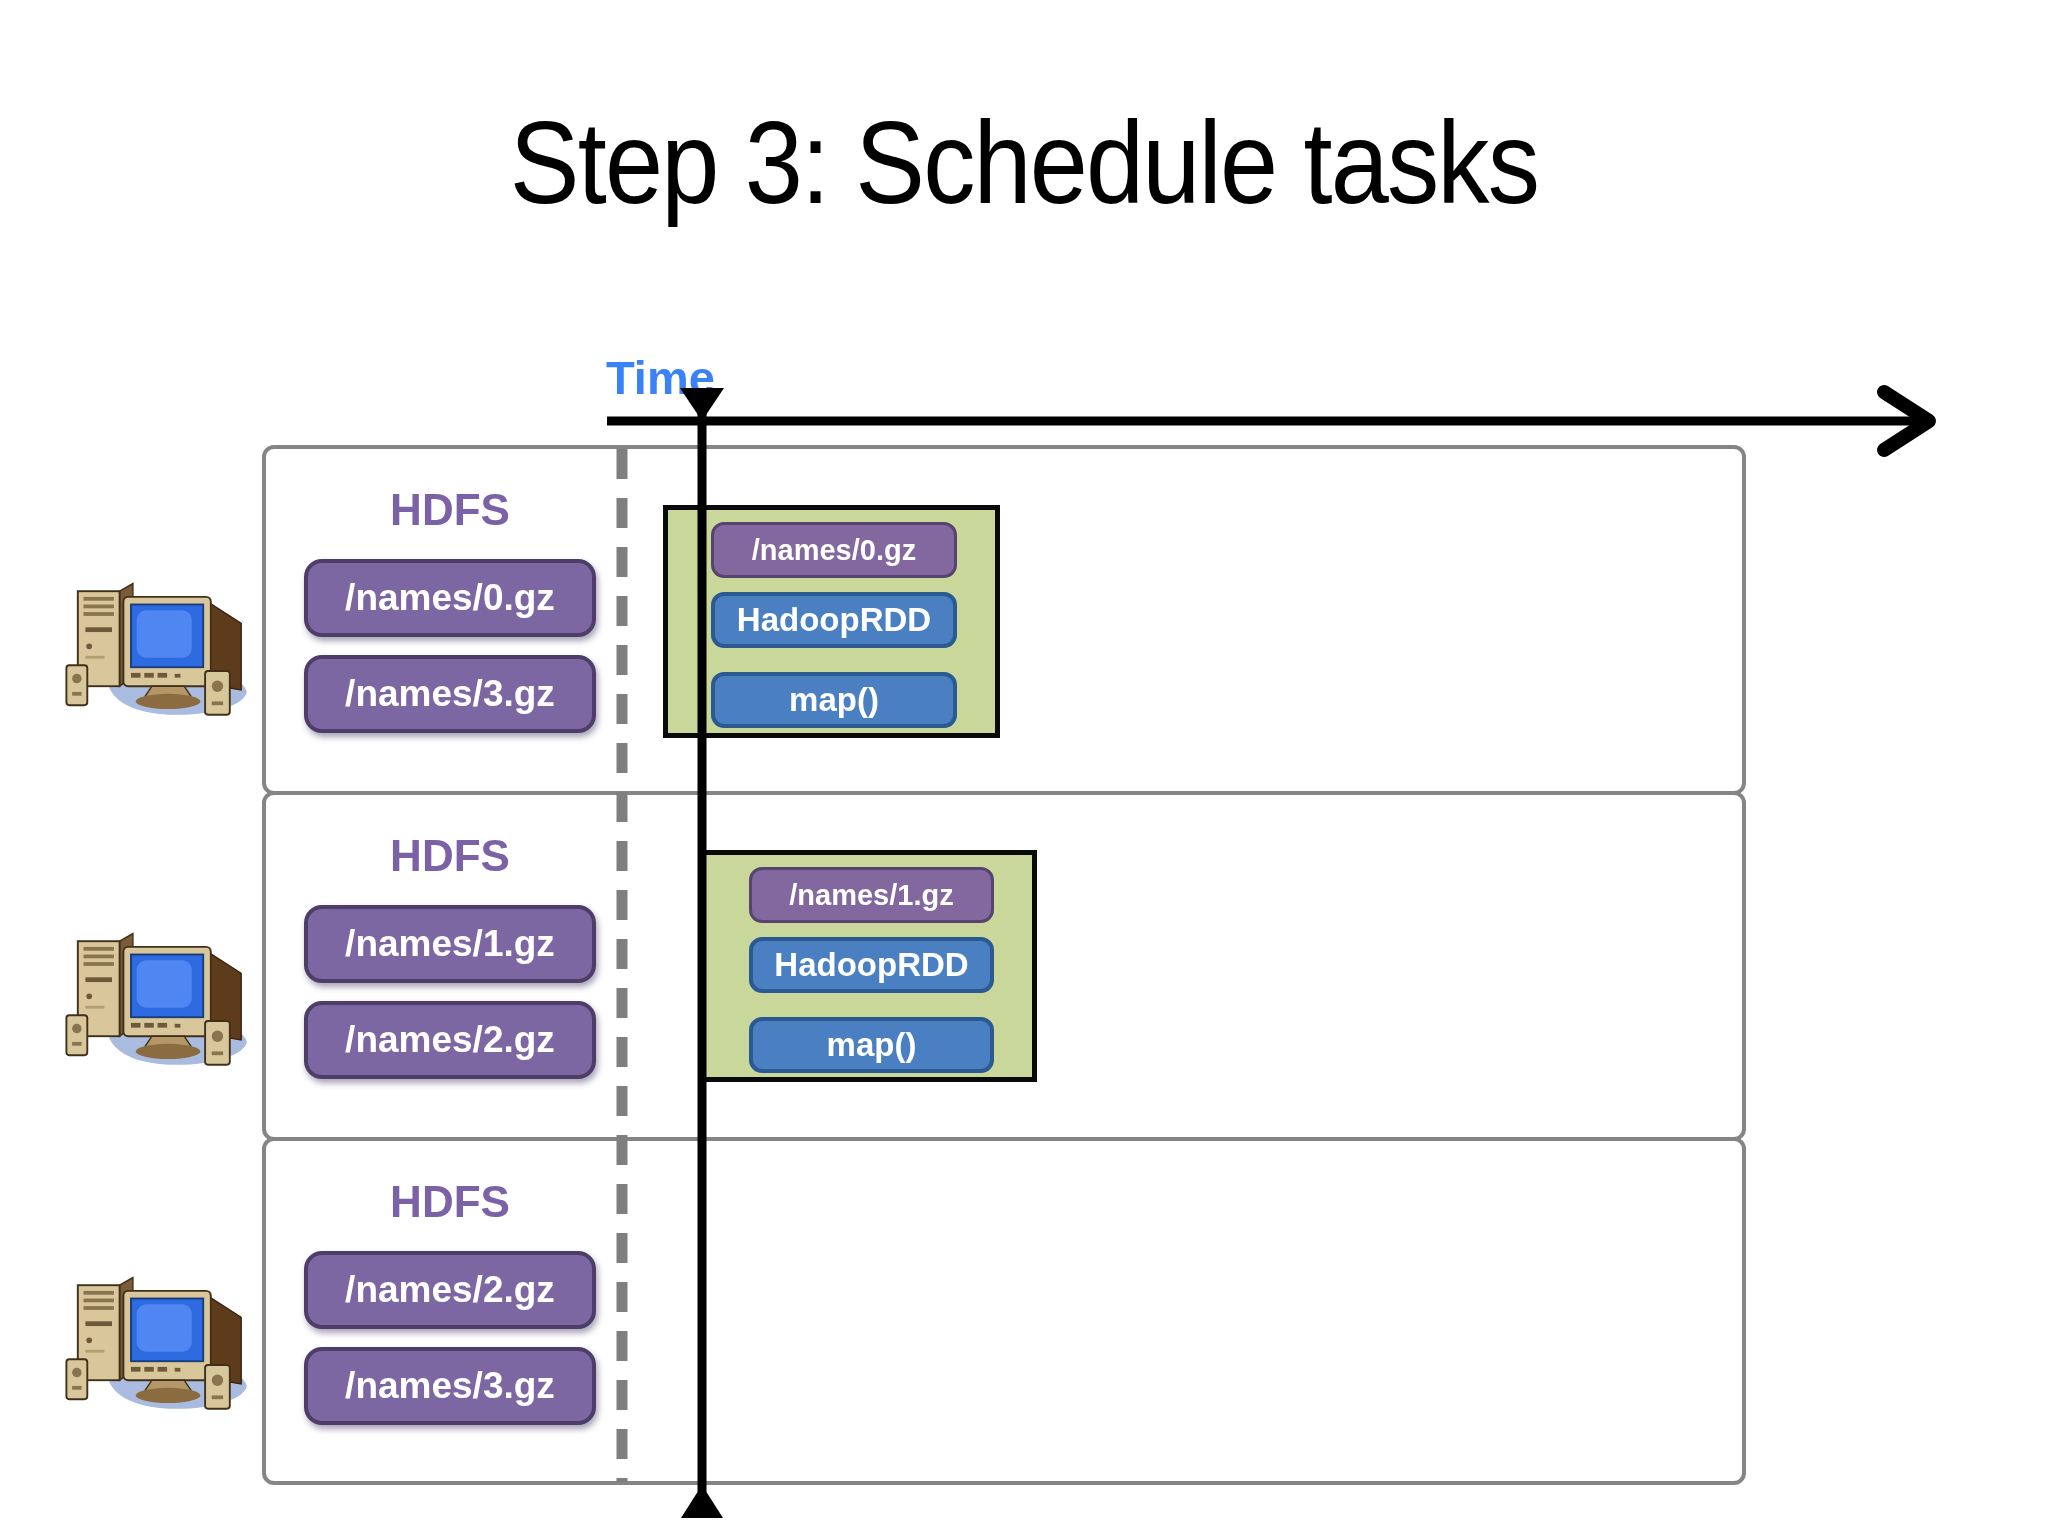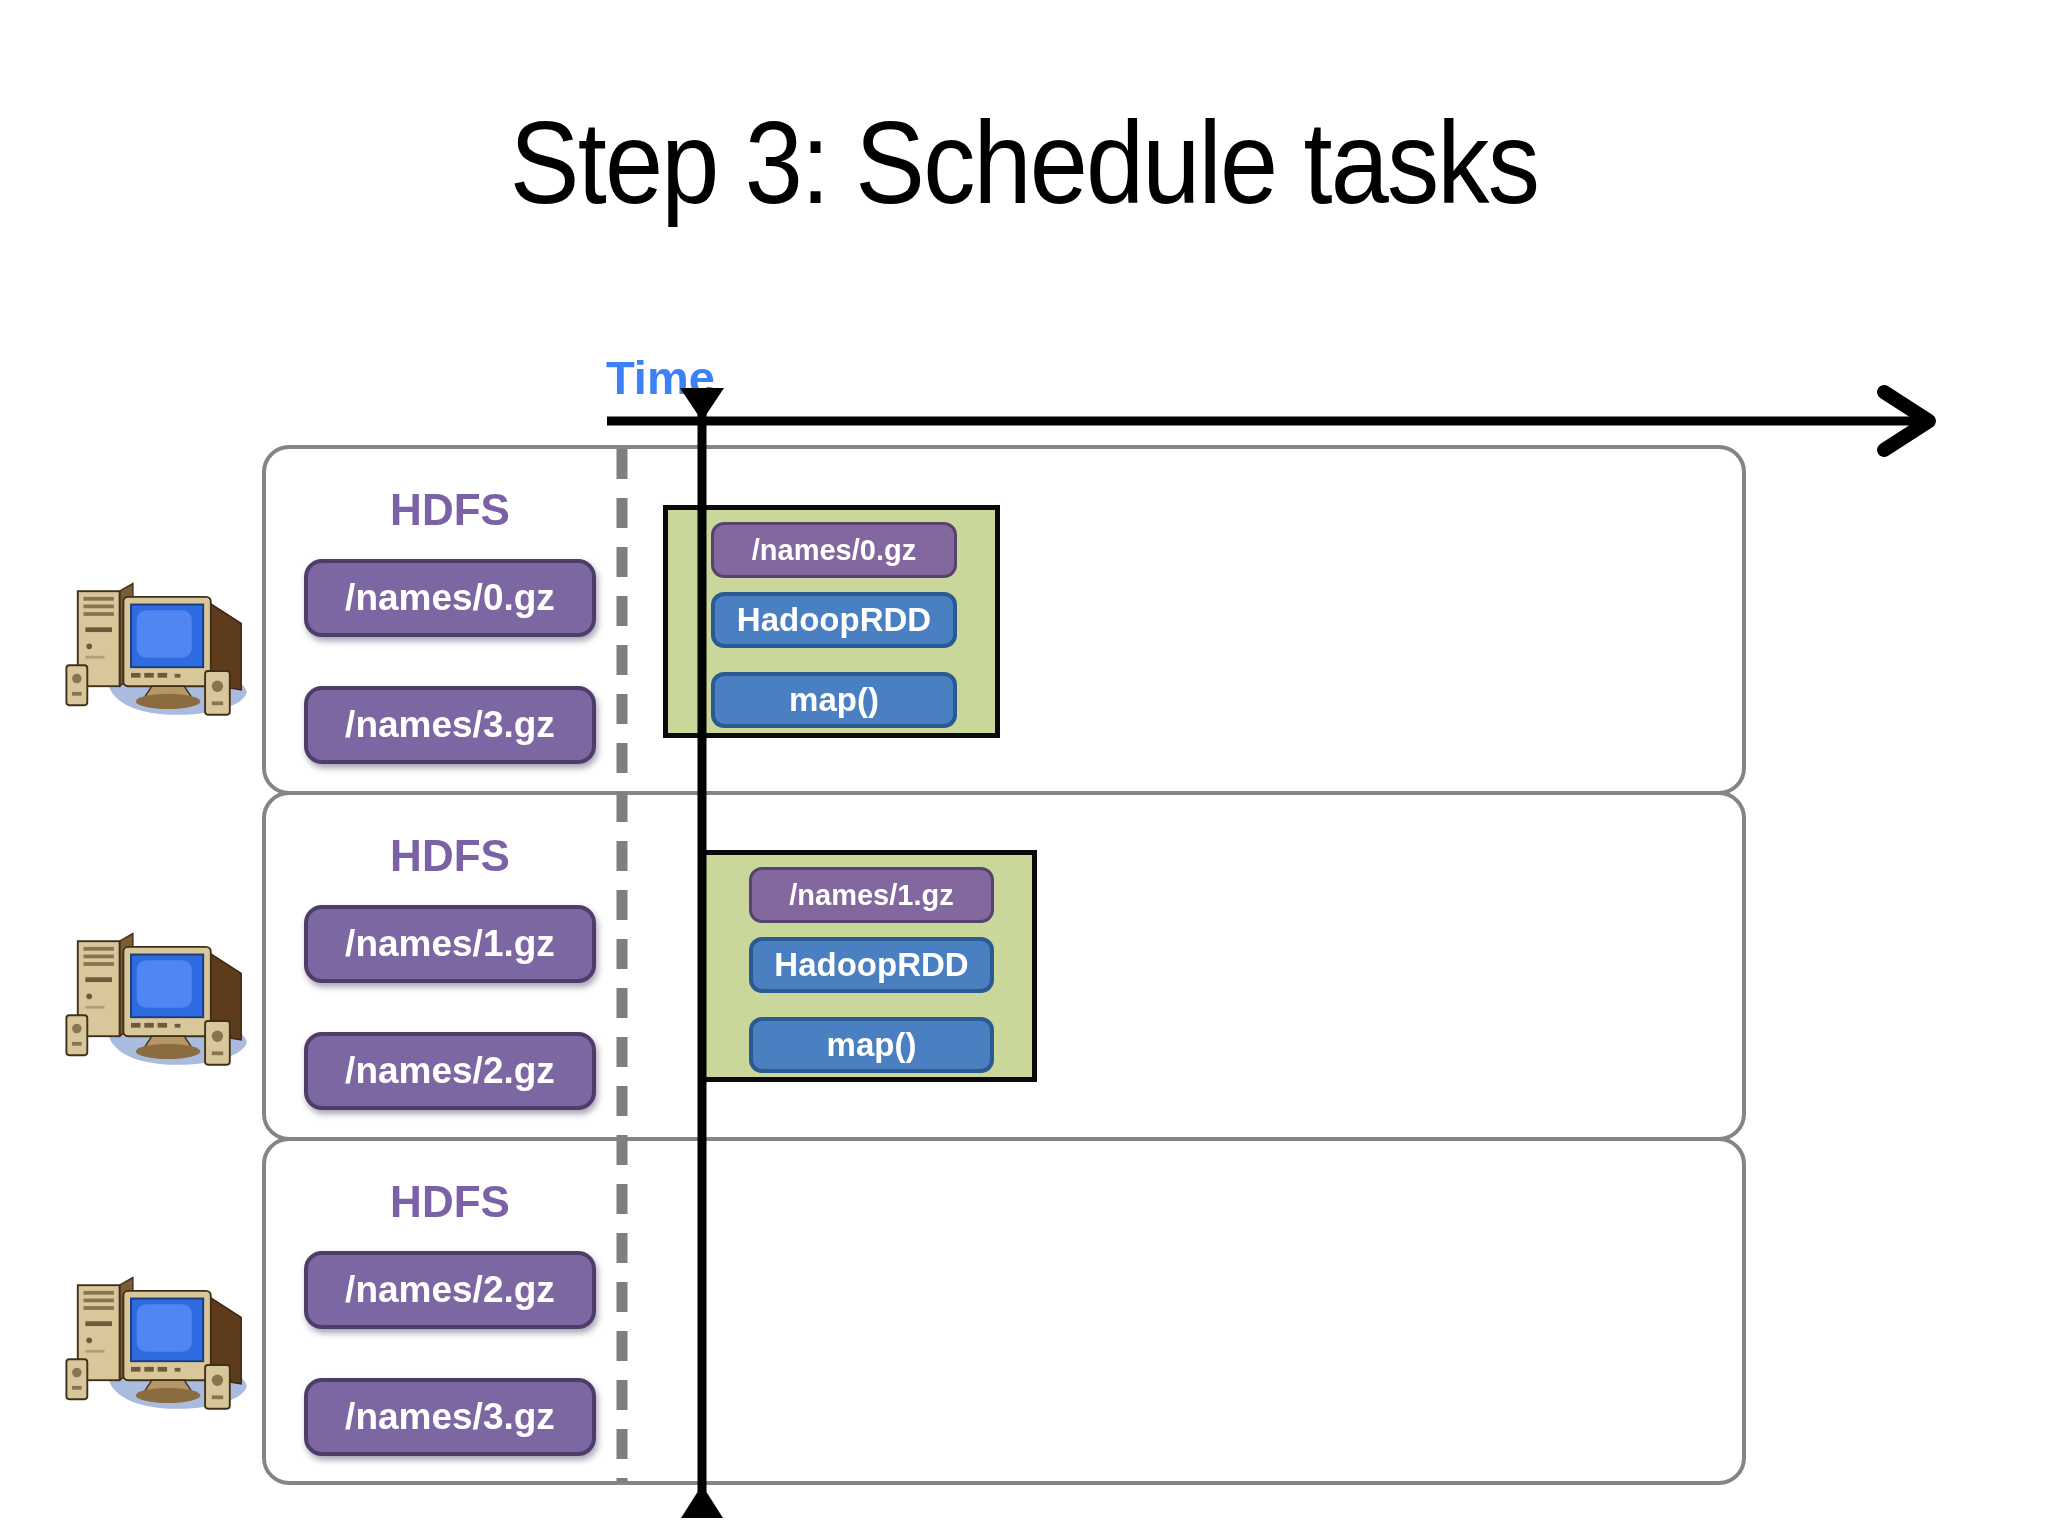--- a/index.html
+++ b/index.html
@@ -36,21 +36,21 @@
   }
 
   
   .node {
     position: absolute;
     left: 262px;
     width: 1484px;
     height: 350px;
     box-sizing: border-box;
     border: 4px solid #858585;
-    border-radius: 27px;
+    border-radius: 12px;
     background: transparent;
   }
   .node-1 { top: 445px; }
   .node-2 { top: 791px; }
   .node-3 { top: 1137px; height: 348px; }
 
   .hdfs-label {
     position: absolute;
     left: 38px; top: 36px; width: 292px;
     text-align: center;
@@ -62,21 +62,21 @@
     position: absolute;
     left: 38px; width: 292px; height: 78px;
     box-sizing: border-box;
     background: #7d67a3;
     border: 4px solid #4e3d68;
     border-radius: 18px;
     box-shadow: 2px 4px 6px rgba(60,50,90,0.45);
     display: flex; align-items: center; justify-content: center;
   }
   .file-box.slot-1 { top: 110px; }
-  .file-box.slot-2 { top: 206px; margin-top: 31px; }
+  .file-box.slot-2 { top: 206px; }
   .file-box span {
     color: #ffffff;
     font-size: 37px;
     font-weight: bold;
     white-space: nowrap;
   }
 
   
   .task-group {
     position: absolute;

